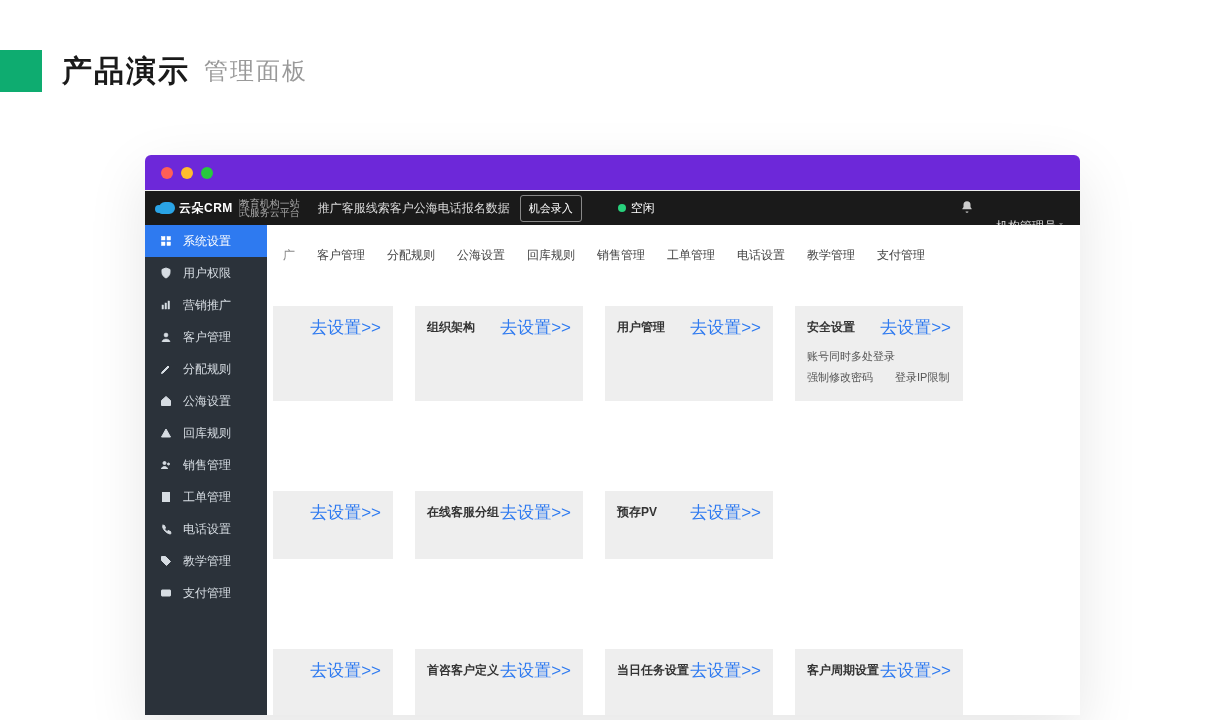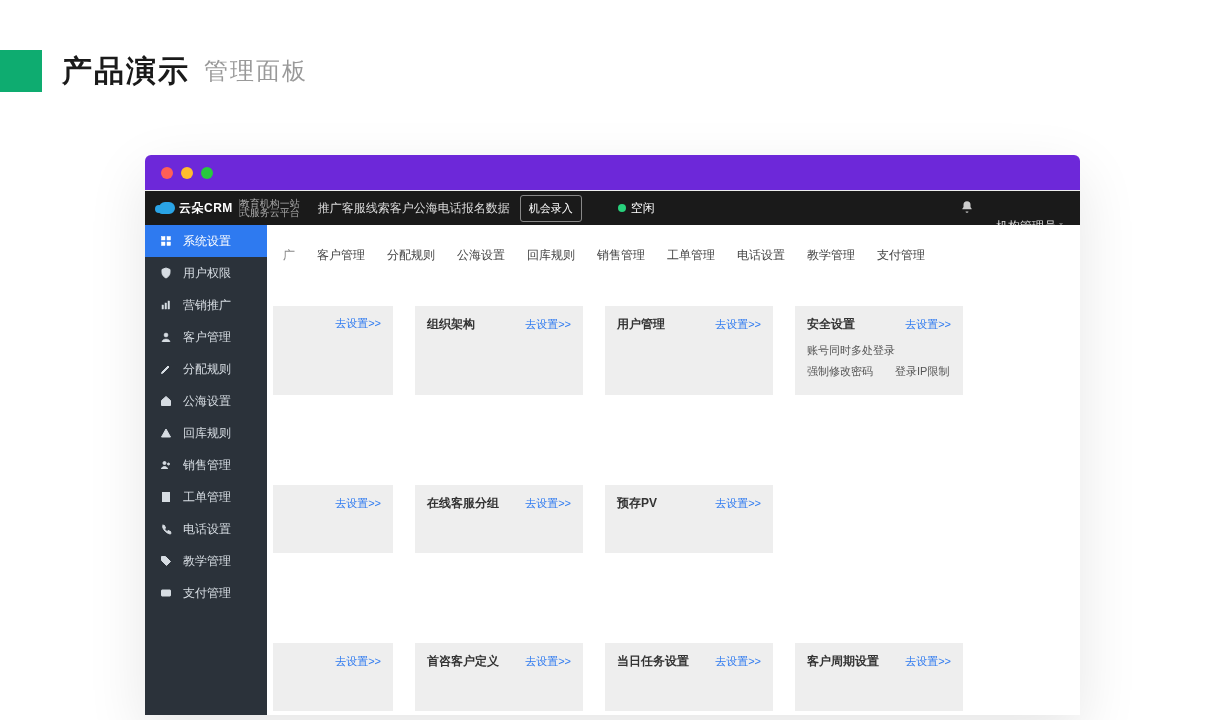--- a/index.html
+++ b/index.html
@@ -54,21 +54,21 @@
   .sub-tabs { display: flex; flex-wrap: wrap; gap: 2px; padding: 16px 6px 8px 6px; font-size: 12px; }
   .sub-tab { padding: 5px 9px; color: #444; cursor: pointer; border: 1px solid transparent; border-radius: 2px; }
   .sub-tab.dim { color: #888; } 
 
   .cards-area { padding: 0 6px 20px 6px; }
   .card-row { display: flex; gap: 22px; margin-top: 28px; }
   .card { width: 168px; background: #eeeeee; padding: 10px 12px 16px 12px; font-size: 12px; position: relative; }
   .card.first { width: 120px; } 
   .card-head { display: flex; justify-content: space-between; align-items: center; margin-bottom: 10px; }
   .card-title { font-weight: 600; color: #333; }
-  .card-link { color: #2e7af0; cursor: pointer; font-size: 11px; }
+  .card-link { color: #2e7af0; cursor: pointer; font-size: 17px; }
   .card-sub { color: #555; font-size: 11px; margin-top: 6px; }
   .card-sub-row { display:flex; gap: 22px; }
   .card.first .card-title { visibility: hidden; }
   .card.tall { min-height: 68px; }
 
 </style>
 </head>
 <body>
 
 <div class="page-heading">

